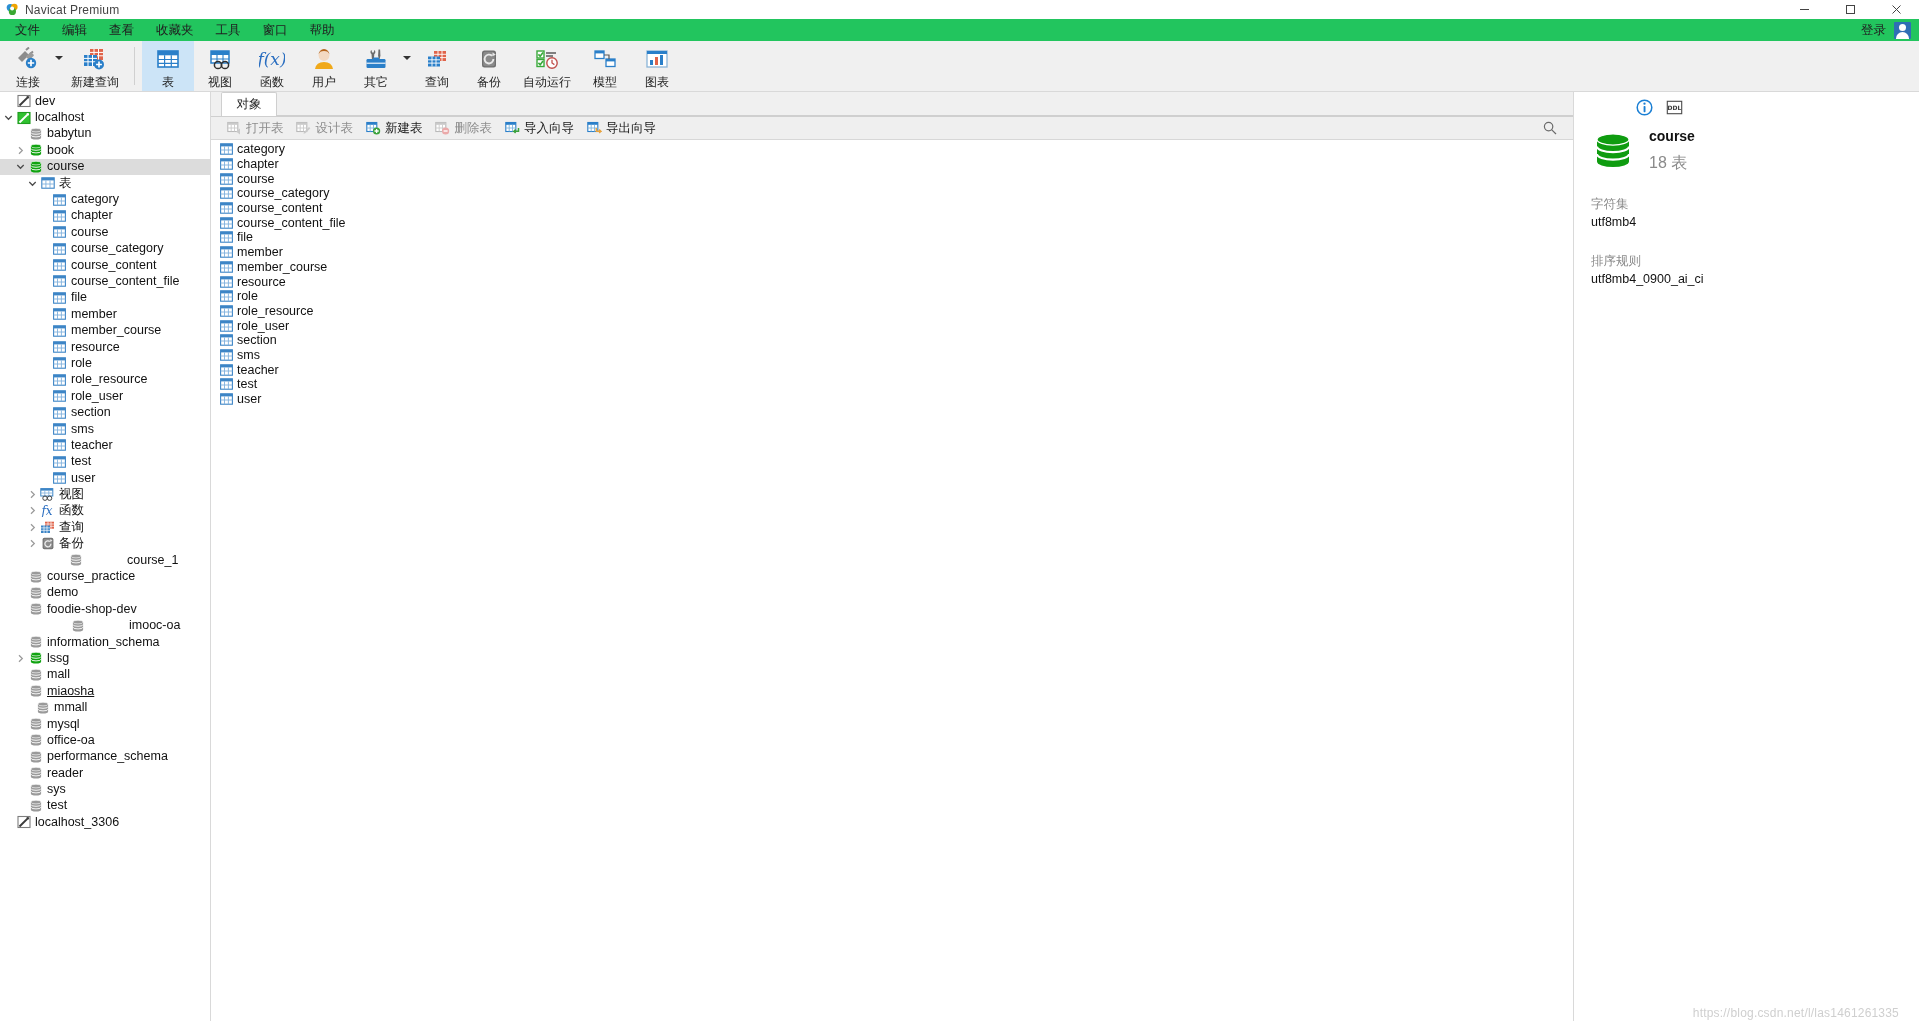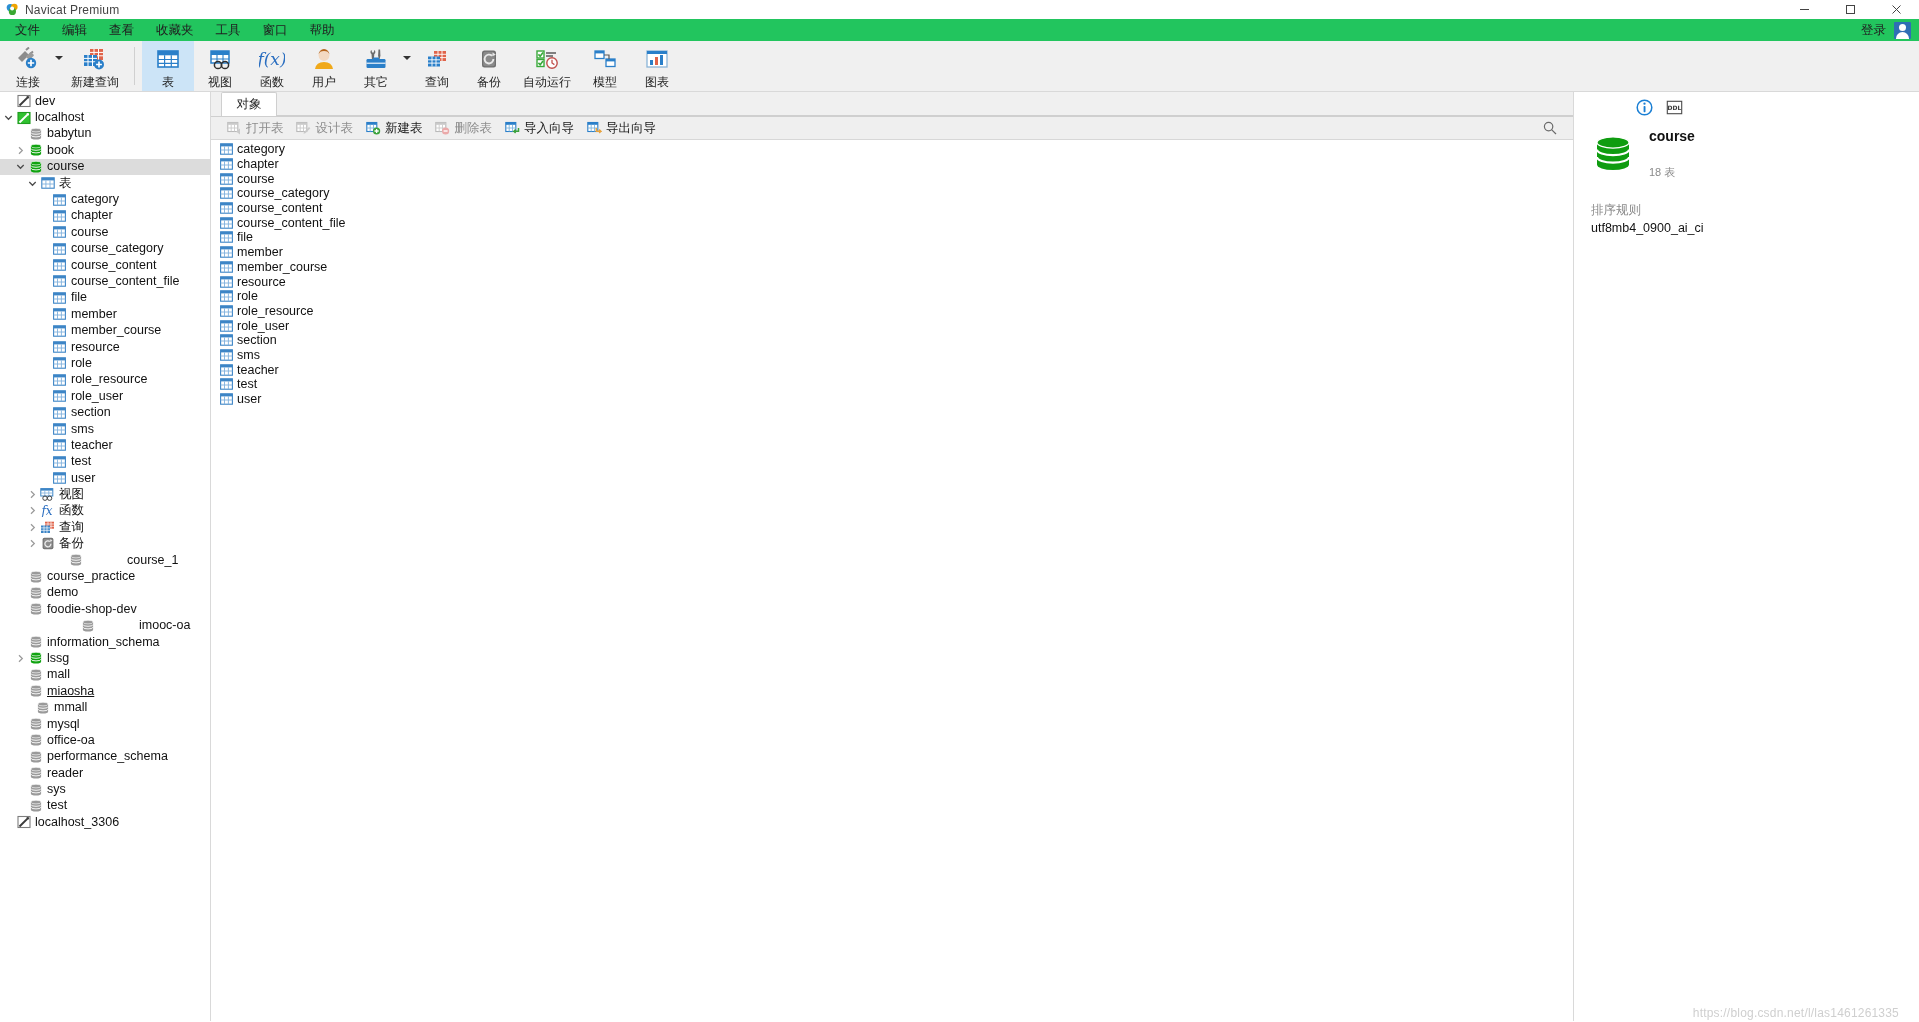--- a/index.html
+++ b/index.html
@@ -109,21 +109,21 @@
   
   .infopanel {
     width: 346px; min-width:346px; background: #ffffff;
     border-left: 1px solid #d9d9d9; position: relative; padding: 0;
   }
   .ip-icons { display: flex; align-items: center; gap: 13px; padding: 7px 0 0 62px; }
   .ip-ico-btn { width: 17px; height: 17px; display:flex; align-items:center; justify-content:center; }
   .ip-head { display: flex; align-items: center; gap: 14px; padding: 12px 0 0 17px; }
   .db-cyl { width: 44px; height: 44px; flex:none; }
   .ip-title { font-size: 14px; font-weight: bold; color: #111; line-height: 17px; }
-  .ip-sub { font-size: 11px; color: #8a8a8a; margin-top: 20px; }
+  .ip-sub { font-size: 16px; color: #8a8a8a; margin-top: 8px; }
   .ip-field { padding: 0 0 0 17px; margin-top: 22px; }
   .ip-key { font-size: 12.5px; color: #8a8a8a; line-height: 17px; }
   .ip-val { font-size: 12.5px; color: #111; line-height: 17px; margin-top: 1px; }
 
   .watermark {
     position: absolute; right: 20px; bottom: 2px;
     font-size: 12px; color: #cfcfcf; letter-spacing: .2px;
     font-family: "Liberation Sans", sans-serif;
   }
   .statusbar { height: 1px; background:#fff; }
@@ -745,21 +745,21 @@
               <ellipse cx="7" cy="3.1" rx="5.1" ry="1.8" fill="#9a9a9a"></ellipse>
               <rect x="1.9" y="3.1" width="10.2" height="7.6" fill="#9a9a9a"></rect>
               <ellipse cx="7" cy="10.7" rx="5.1" ry="1.8" fill="#9a9a9a"></ellipse>
               <path d="M1.9 5.5 a5.1 1.8 0 0 0 10.2 0" fill="none" stroke="#fff" stroke-width="0.9"></path>
               <path d="M1.9 8.1 a5.1 1.8 0 0 0 10.2 0" fill="none" stroke="#fff" stroke-width="0.9"></path>
               <ellipse cx="7" cy="3.1" rx="5.1" ry="1.8" fill="none" stroke="#fff" stroke-width="0.6"></ellipse>
             </svg>
           </span>
           <span class="t-lbl">foodie-shop-dev</span>
         </div>
-        <div class="tree-row" style="padding-left: 26px; gap: 40px;">
+        <div class="tree-row" style="padding-left: 16px; gap: 40px;">
           <span class="twisty"></span>
           <span class="t-ico">
             <svg width="14" height="14" viewBox="0 0 14 14">
               <ellipse cx="7" cy="3.1" rx="5.1" ry="1.8" fill="#9a9a9a"></ellipse>
               <rect x="1.9" y="3.1" width="10.2" height="7.6" fill="#9a9a9a"></rect>
               <ellipse cx="7" cy="10.7" rx="5.1" ry="1.8" fill="#9a9a9a"></ellipse>
               <path d="M1.9 5.5 a5.1 1.8 0 0 0 10.2 0" fill="none" stroke="#fff" stroke-width="0.9"></path>
               <path d="M1.9 8.1 a5.1 1.8 0 0 0 10.2 0" fill="none" stroke="#fff" stroke-width="0.9"></path>
               <ellipse cx="7" cy="3.1" rx="5.1" ry="1.8" fill="none" stroke="#fff" stroke-width="0.6"></ellipse>
             </svg>
@@ -1239,20 +1239,24 @@
             <path d="M6 25 a16 5.6 0 0 0 32 0" fill="none" stroke="#ffffff" stroke-width="2.1"></path>
             <ellipse cx="22" cy="10.5" rx="16" ry="5.6" fill="none" stroke="#ffffff" stroke-width="1.3"></ellipse>
           </svg>
         </span>
         <div>
           <div class="ip-title">course</div>
           <div class="ip-sub">18 表</div>
         </div>
       </div>
 
+      <div class="ip-field">
+        <div class="ip-key">字符集</div>
+        <div class="ip-val">utf8mb4</div>
+      </div>
 
       <div class="ip-field">
         <div class="ip-key">排序规则</div>
         <div class="ip-val">utf8mb4_0900_ai_ci</div>
       </div>
     </div>
   </div>
 
   <div class="statusbar"></div>
   <div class="watermark">https://blog.csdn.net/l/las1461261335</div>

